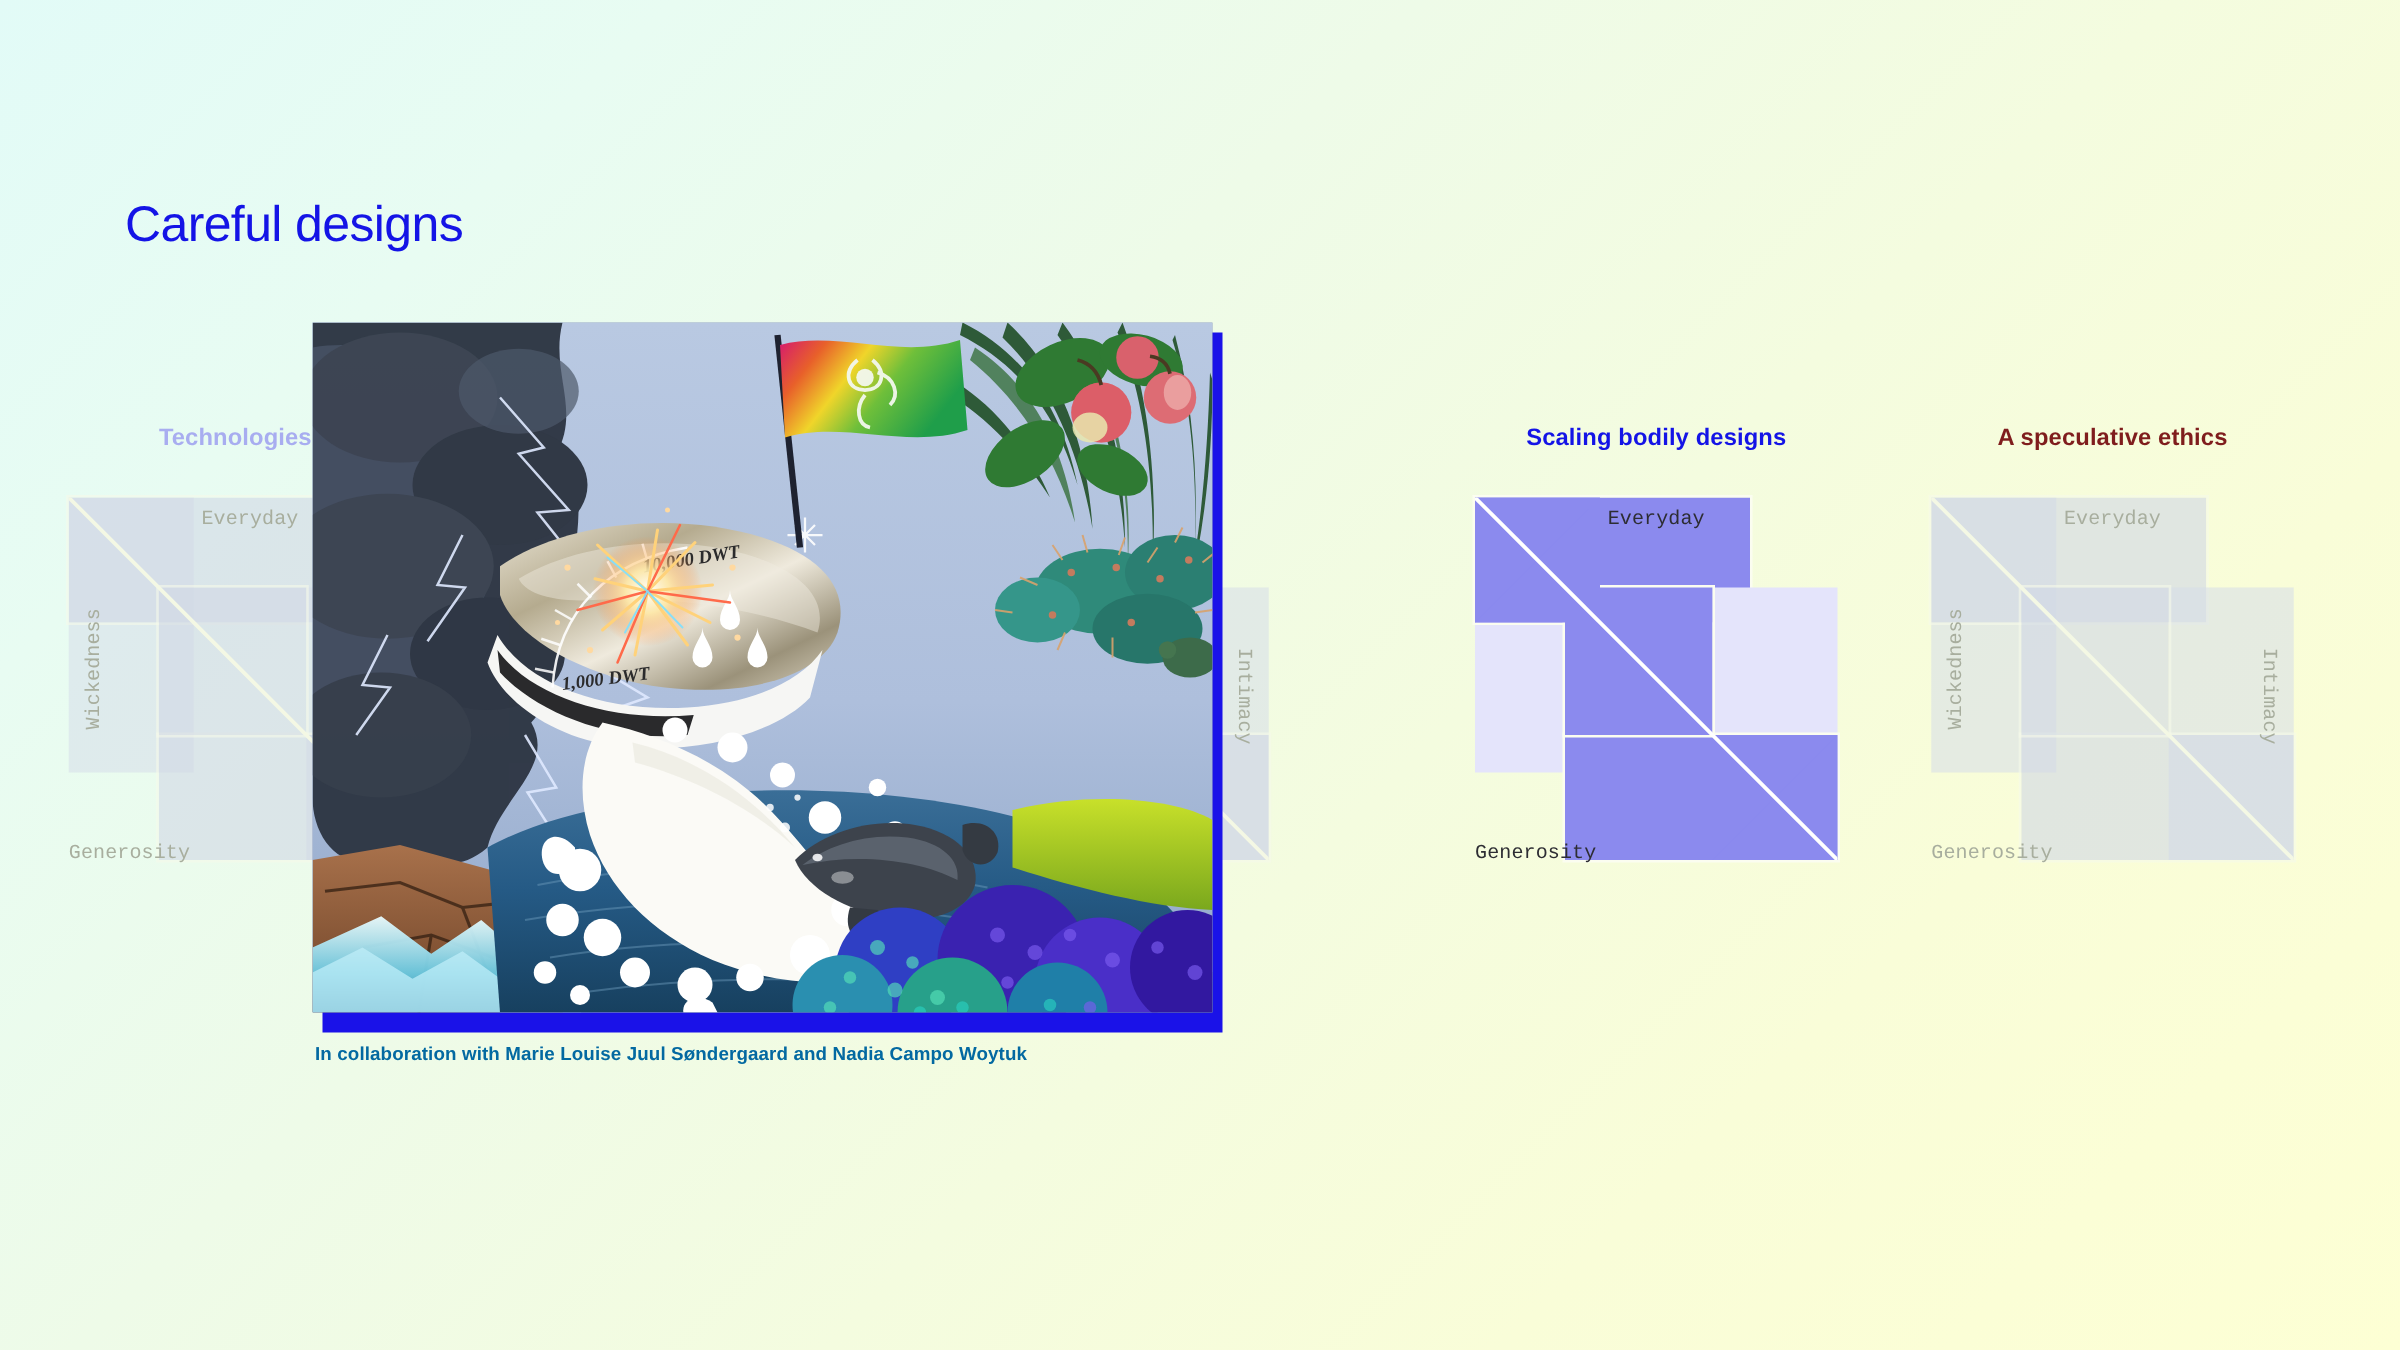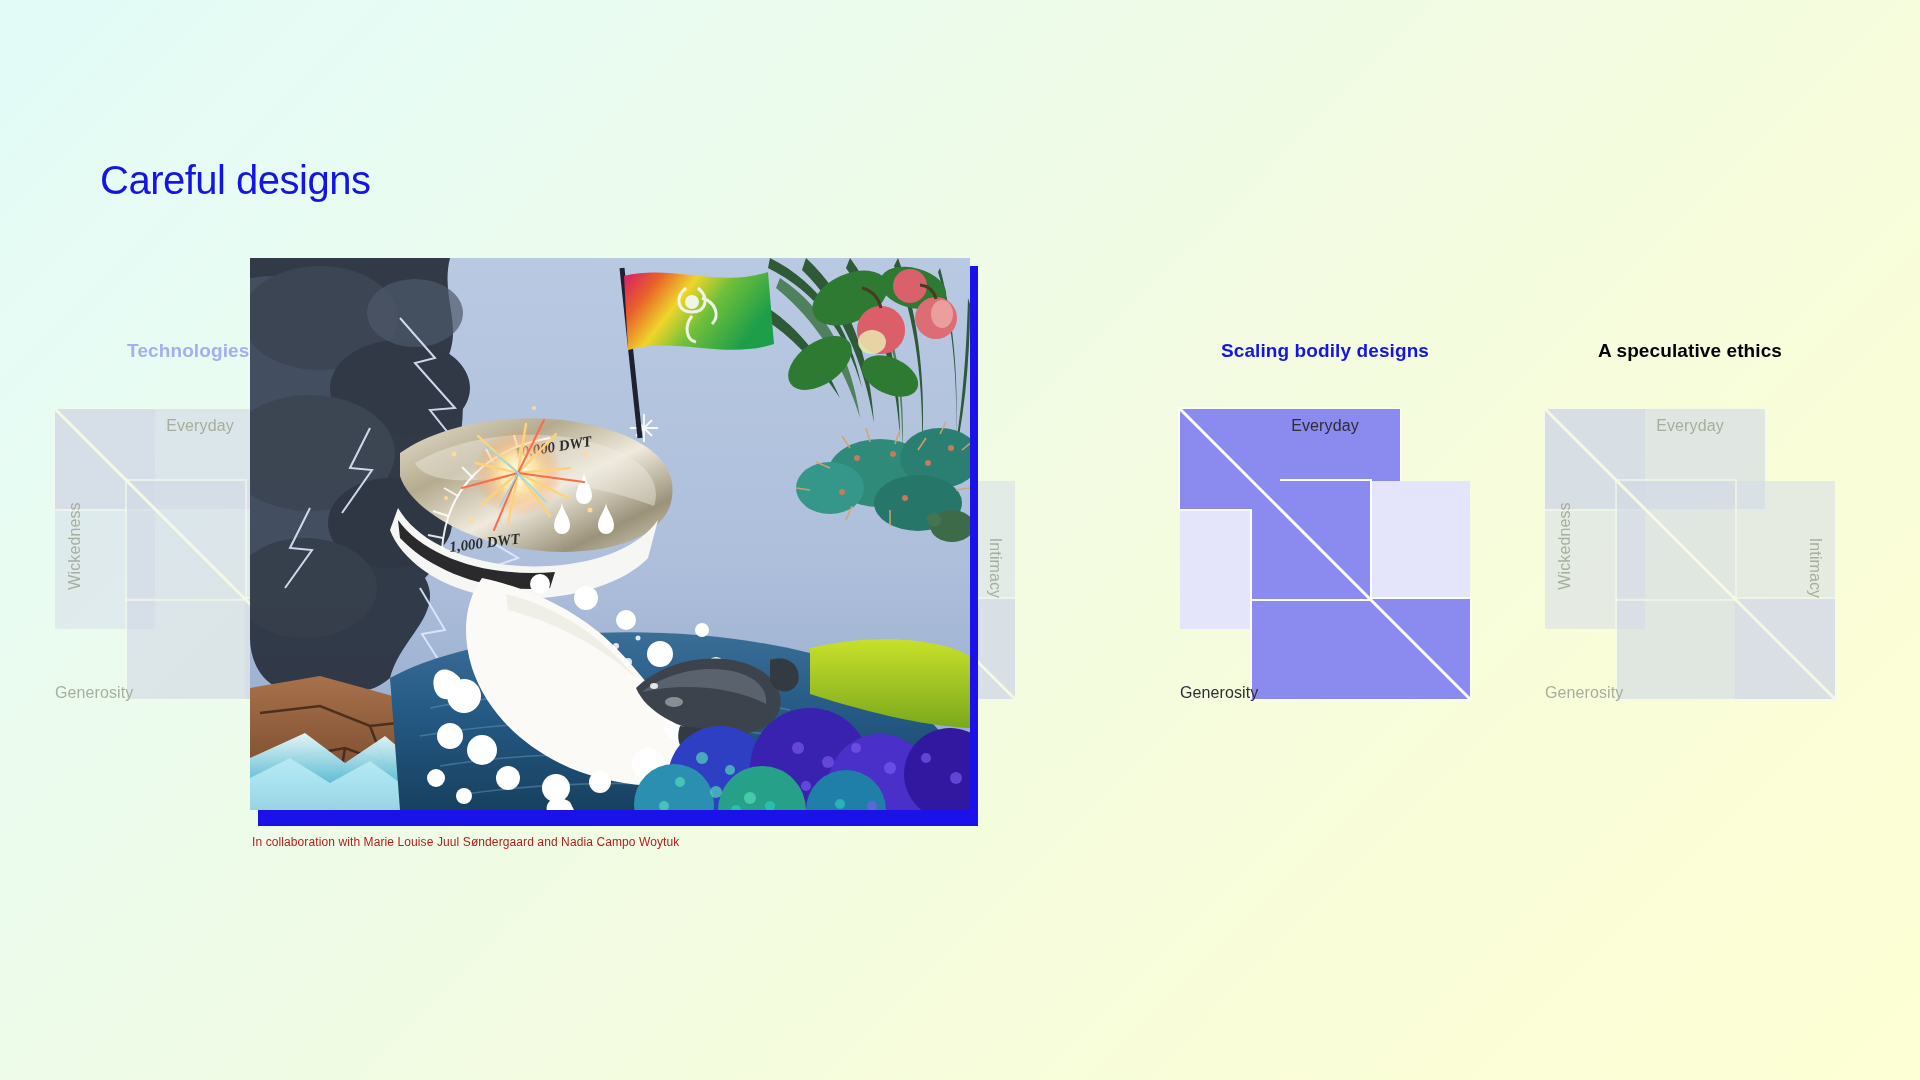--- a/index.html
+++ b/index.html
@@ -52,28 +52,28 @@
     position:absolute;
     top:0; left:0;
     width:330px;
     text-align:center;
     font-size:19px;
     font-weight:bold;
     letter-spacing:0.1px;
     white-space:nowrap;
   }
   .col-title.dim   { color:#a8adf0; }
-  .col-title.dim2  { color:#000000;text-align:center; }
+  .col-title.dim2  { color:#7f1d1d;text-align:center; }
   .col-title.active{ color:#1414e6; }
 
   
   .diagram {
     position:absolute;
-    left:20px; top:69px;
-    width:290px; height:301px;
+    left:20px; top:58px;
+    width:290px; height:301px;font-family:Liberation Mono, monospace;
   }
 
   .quad {
     position:absolute;
     border:2px solid transparent;
   }
   
   .quad.q-left {
     left:0; top:0;
     width:100px; height:220px;
@@ -167,24 +167,25 @@
     left:0; top:0;
     width:720px; height:552px;
     overflow:hidden;
     background:#93a4c4;
   }
   #collage svg { display:block; }
 
   #overlay-caption {
     position:absolute;
     left:252px; top:835px;
-    font-size:12px;
-    color:#b91c1c;
+    font-size:15px;
+    color:#0369a1;
     white-space:nowrap;
     letter-spacing:0.1px;
+    font-weight:bold;
   }
 </style>
 </head>
 <body>
 
 <div id="page-title">Careful designs</div>
 
 <div id="columns">
 
   <div class="column theme-inactive" style="left:35px;">

